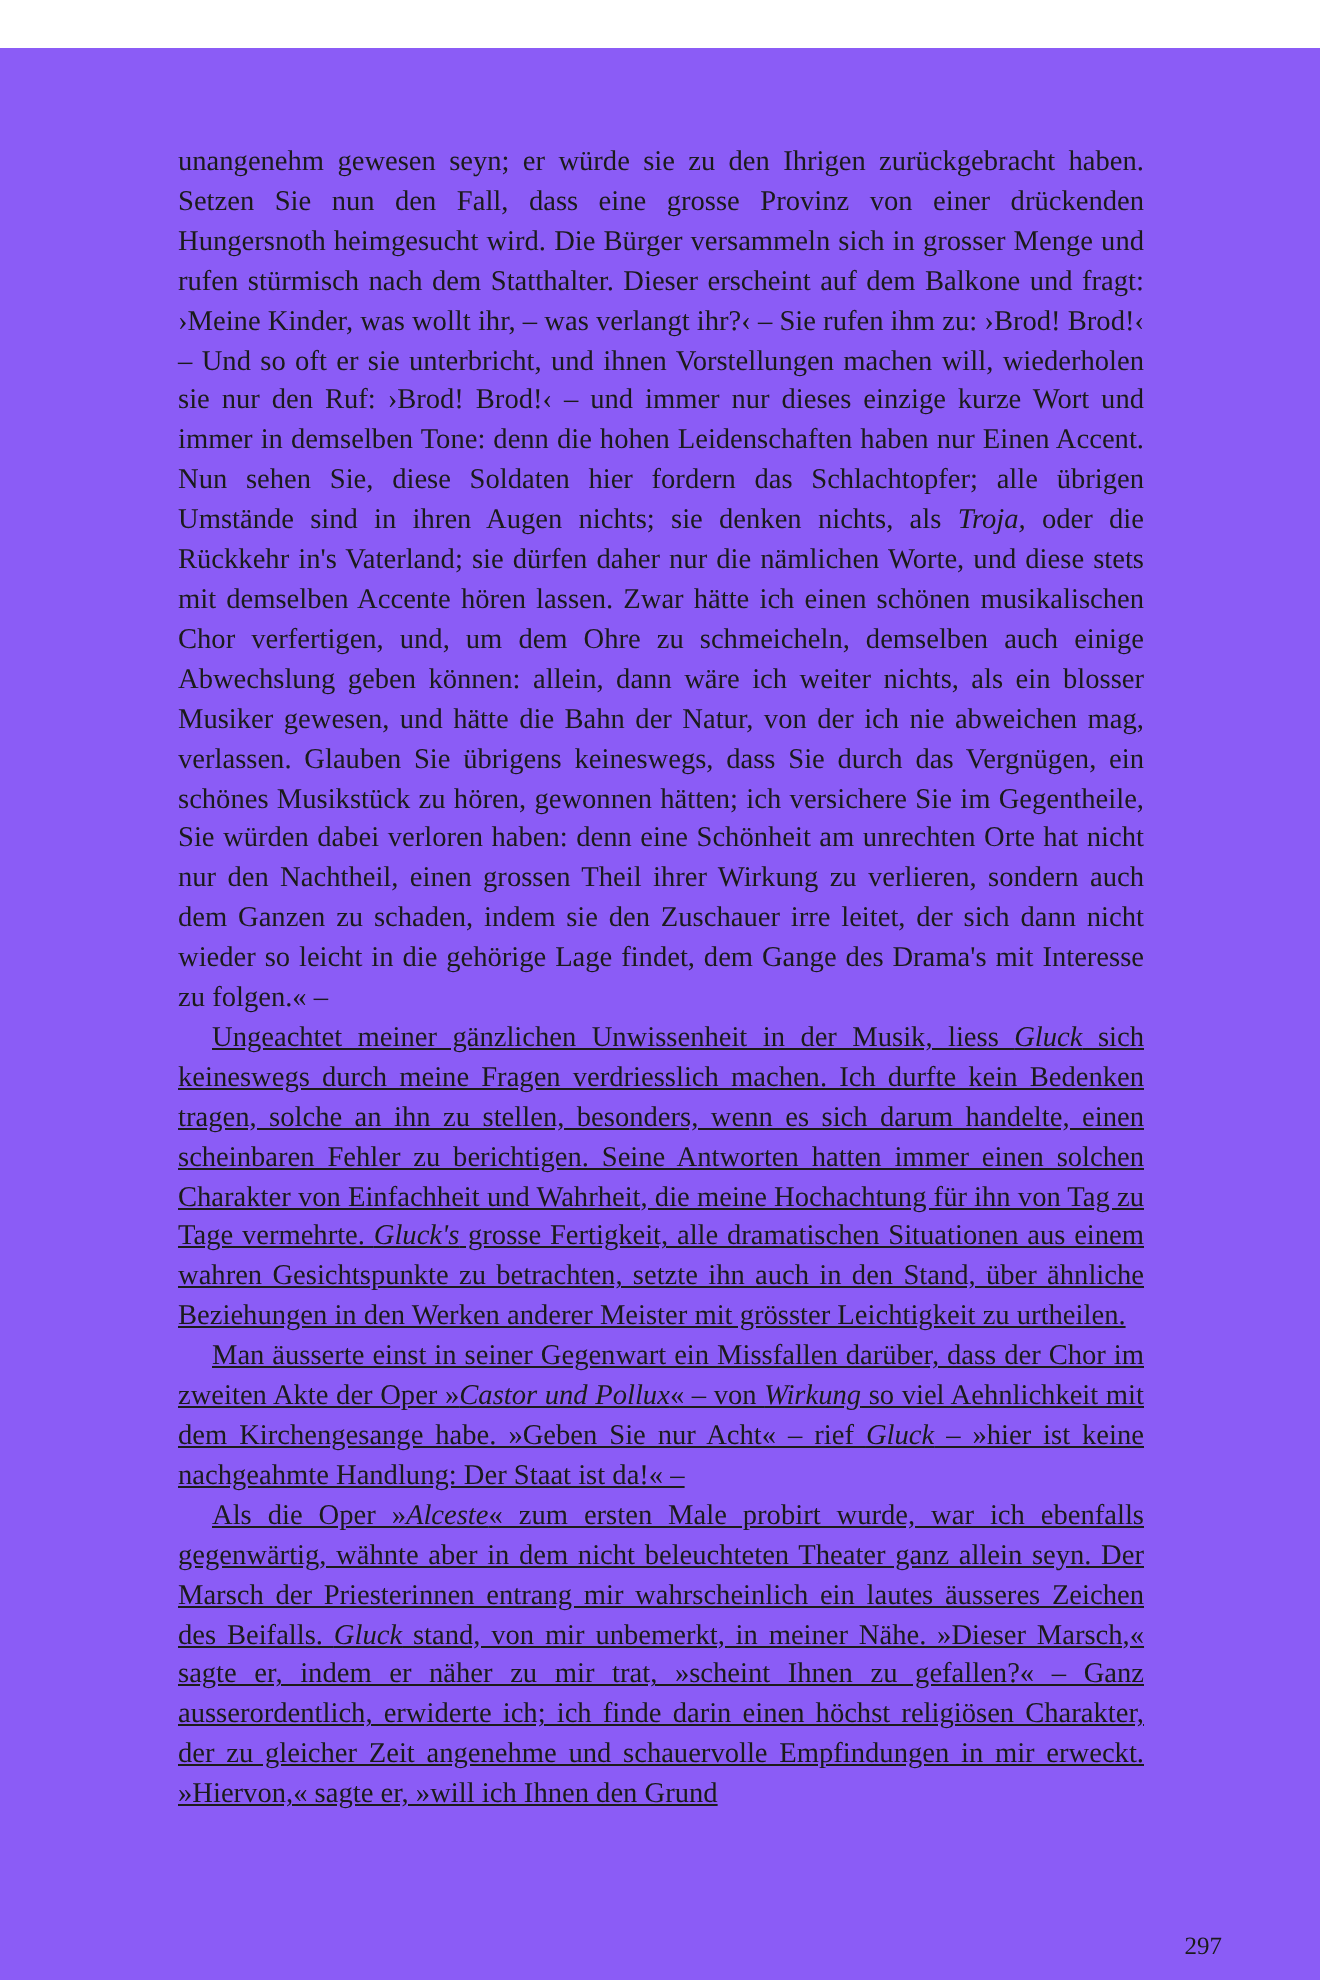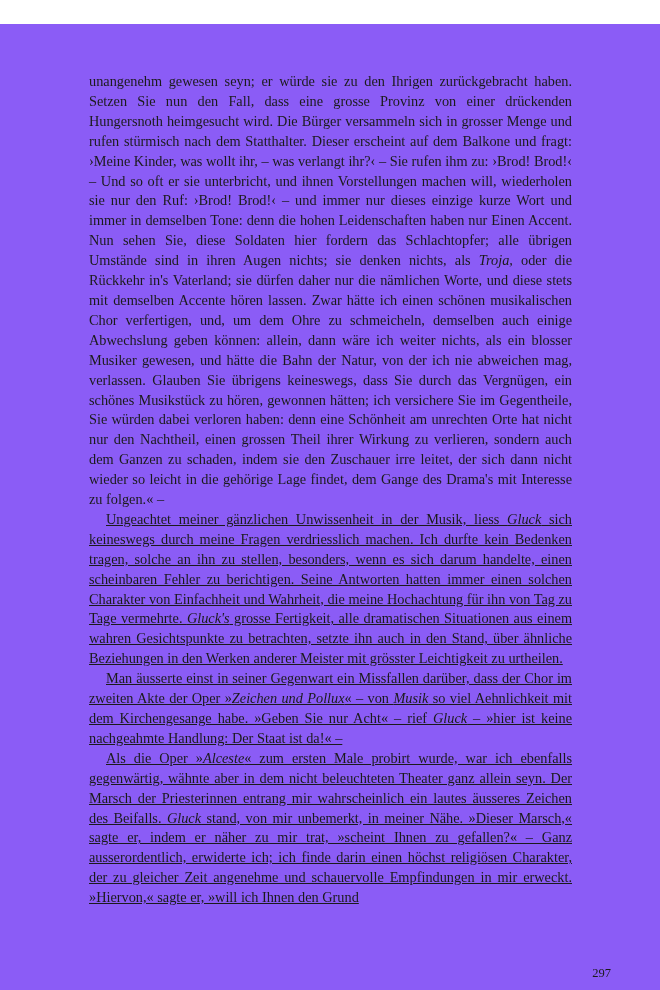--- a/index.html
+++ b/index.html
@@ -47,17 +47,17 @@
     color: #1b1b1b;
   }
 </style>
 </head>
 <body>
 
 <div class="page">
   <div class="text-block">
       <p class="para" lang="de"><span>unangenehm gewesen seyn; er würde sie zu den Ihrigen zurückgebracht haben. Setzen Sie nun den Fall, dass eine grosse Provinz von einer drückenden Hungersnoth heimgesucht wird. Die Bürger versammeln sich in grosser Menge und rufen stürmisch nach dem Statthalter. Dieser erscheint auf dem Balkone und fragt: ›Meine Kinder, was wollt ihr, – was verlangt ihr?‹ – Sie rufen ihm zu: ›Brod! Brod!‹ – Und so oft er sie unterbricht, und ihnen Vorstellungen machen will, wiederholen sie nur den Ruf: ›Brod! Brod!‹ – und immer nur dieses einzige kurze Wort und immer in demselben Tone: denn die hohen Leidenschaften haben nur Einen Accent. Nun sehen Sie, diese Soldaten hier fordern das Schlachtopfer; alle übrigen Umstände sind in ihren Augen nichts; sie denken nichts, als </span><i>Troja,</i><span> oder die Rückkehr in's Vaterland; sie dürfen daher nur die nämlichen Worte, und diese stets mit demselben Accente hören lassen. Zwar hätte ich einen schönen musikalischen Chor verfertigen, und, um dem Ohre zu schmeicheln, demselben auch einige Abwechslung geben können: allein, dann wäre ich weiter nichts, als ein blosser Musiker gewesen, und hätte die Bahn der Natur, von der ich nie abweichen mag, verlassen. Glauben Sie übrigens keineswegs, dass Sie durch das Vergnügen, ein schönes Musikstück zu hören, gewonnen hätten; ich versichere Sie im Gegentheile, Sie würden dabei verloren haben: denn eine Schönheit am unrechten Orte hat nicht nur den Nachtheil, einen grossen Theil ihrer Wirkung zu verlieren, sondern auch dem Ganzen zu schaden, indem sie den Zuschauer irre leitet, der sich dann nicht wieder so leicht in die gehörige Lage findet, dem Gange des Drama's mit Interesse zu folgen.« –</span></p>
       <p class="para indent" lang="de"><span>Ungeachtet meiner gänzlichen Unwissenheit in der Musik, liess </span><i>Gluck</i><span> sich keineswegs durch meine Fragen verdriesslich machen. Ich durfte kein Bedenken tragen, solche an ihn zu stellen, besonders, wenn es sich darum handelte, einen scheinbaren Fehler zu berichtigen. Seine Antworten hatten immer einen solchen Charakter von Einfachheit und Wahrheit, die meine Hochachtung für ihn von Tag zu Tage vermehrte. </span><i>Gluck's</i><span> grosse Fertigkeit, alle dramatischen Situationen aus einem wahren Gesichtspunkte zu betrachten, setzte ihn auch in den Stand, über ähnliche Beziehungen in den Werken anderer Meister mit grösster Leichtigkeit zu urtheilen.</span></p>
-      <p class="para indent" lang="de"><span>Man äusserte einst in seiner Gegenwart ein Missfallen darüber, dass der Chor im zweiten Akte der Oper »</span><i>Zeichen und Pollux</i><span>« – von </span><i>Musik</i><span> so viel Aehnlichkeit mit dem Kirchengesange habe. »Geben Sie nur Acht« – rief </span><i>Gluck</i><span> – »hier ist keine nachgeahmte Handlung: Der Staat ist da!« –</span></p>
+      <p class="para indent" lang="de"><span>Man äusserte einst in seiner Gegenwart ein Missfallen darüber, dass der Chor im zweiten Akte der Oper »</span><i>Castor und Pollux</i><span>« – von </span><i>Wirkung</i><span> so viel Aehnlichkeit mit dem Kirchengesange habe. »Geben Sie nur Acht« – rief </span><i>Gluck</i><span> – »hier ist keine nachgeahmte Handlung: Der Staat ist da!« –</span></p>
       <p class="para indent" lang="de"><span>Als die Oper »</span><i>Alceste</i><span>« zum ersten Male probirt wurde, war ich ebenfalls gegenwärtig, wähnte aber in dem nicht beleuchteten Theater ganz allein seyn. Der Marsch der Priesterinnen entrang mir wahrscheinlich ein lautes äusseres Zeichen des Beifalls. </span><i>Gluck</i><span> stand, von mir unbemerkt, in meiner Nähe. »Dieser Marsch,« sagte er, indem er näher zu mir trat, »scheint Ihnen zu gefallen?« – Ganz ausserordentlich, erwiderte ich; ich finde darin einen höchst religiösen Charakter, der zu gleicher Zeit angenehme und schauervolle Empfindungen in mir erweckt. »Hiervon,« sagte er, »will ich Ihnen den Grund</span></p>
     </div>
   <div class="page-number">297</div>
 </div>
 
 </body></html>

